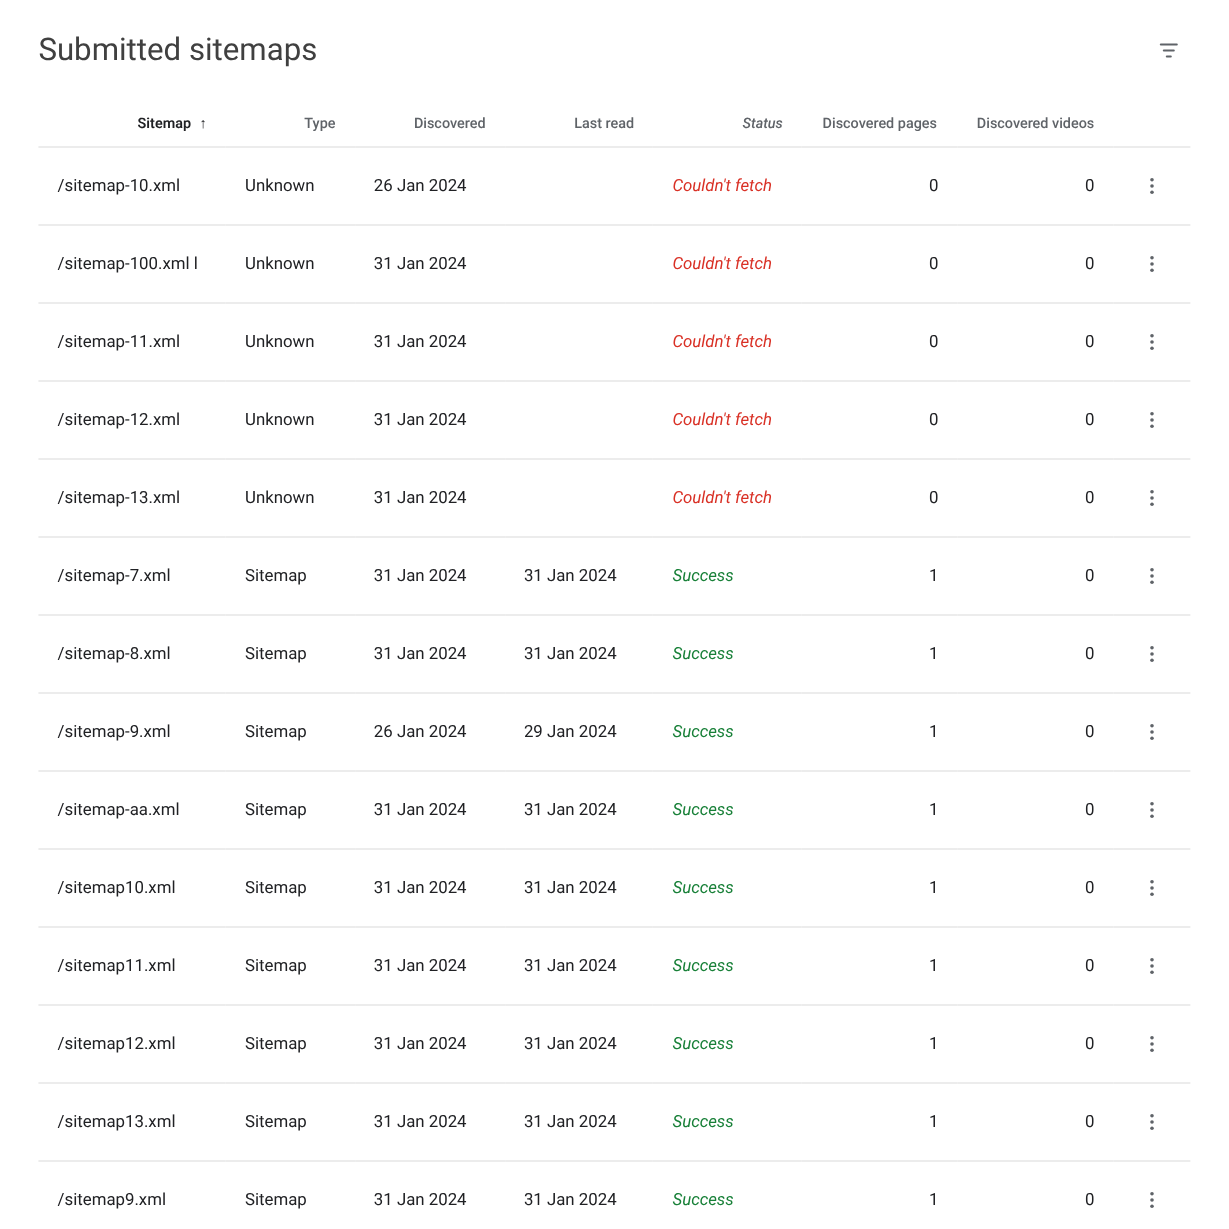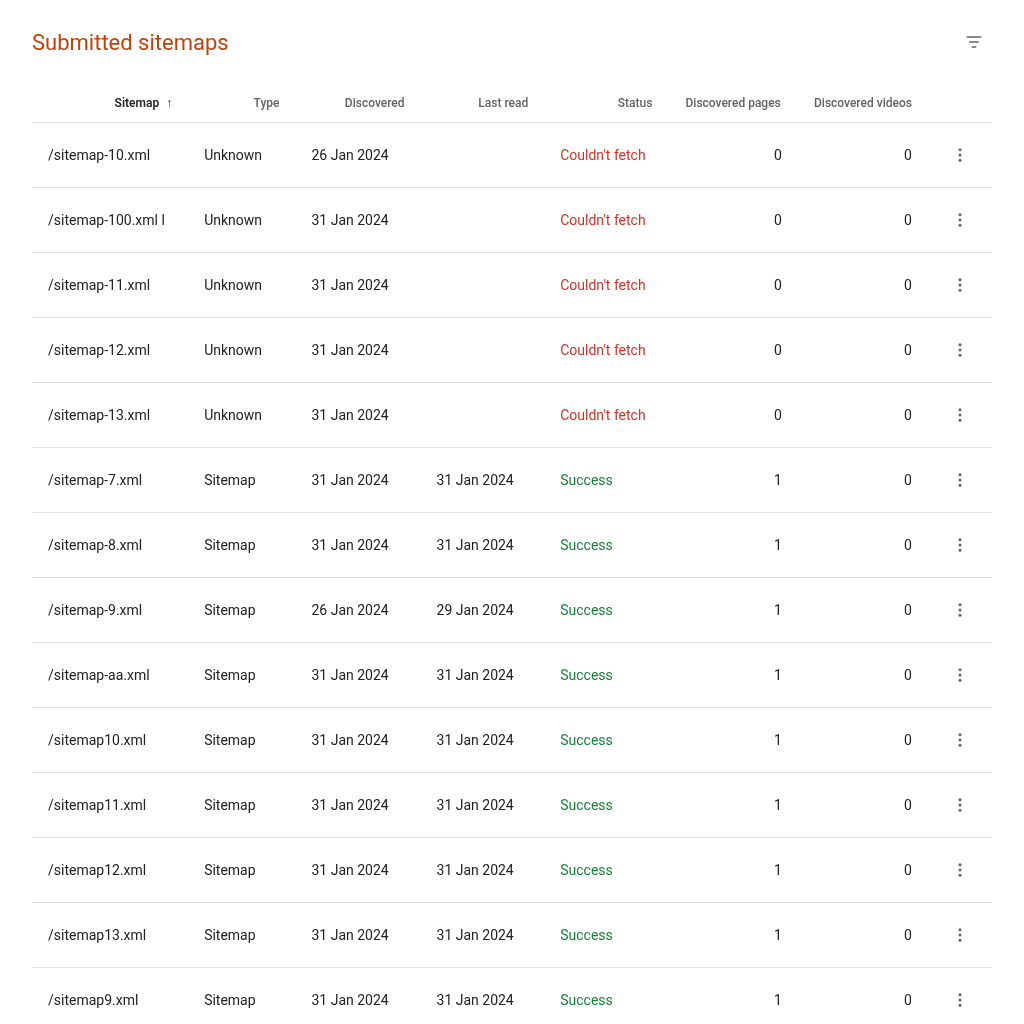--- a/index.html
+++ b/index.html
@@ -22,23 +22,23 @@
     }
 
     .header {
       display: flex;
       align-items: center;
       justify-content: space-between;
       margin-bottom: 24px;
     }
 
     .page-title {
-      font-size: 22px;
+      font-size: 26px;
       font-weight: 400;
-      color: #c2410c;
+      color: #404040;
     }
 
     .filter-icon {
       cursor: pointer;
       color: #5f6368;
       font-size: 20px;
       display: flex;
       align-items: center;
       justify-content: center;
       width: 36px;
@@ -83,21 +83,21 @@
     td {
       padding: 16px 16px;
       border-bottom: 1px solid #e0e0e0;
       vertical-align: middle;
     }
 
     .col-sitemap { width: 160px; }
     .col-type { width: 110px; }
     .col-submitted { width: 130px; }
     .col-lastread { width: 130px; }
-    .col-status { width: 130px; }
+    .col-status { width: 130px; font-style: italic; }
     .col-discovered-pages { width: 130px; text-align: right; }
     .col-discovered-videos { width: 130px; text-align: right; }
     .col-actions { width: 40px; text-align: center; }
 
     th.col-discovered-pages,
     th.col-discovered-videos {
       text-align: center;
     }
 
     td.col-discovered-pages,

